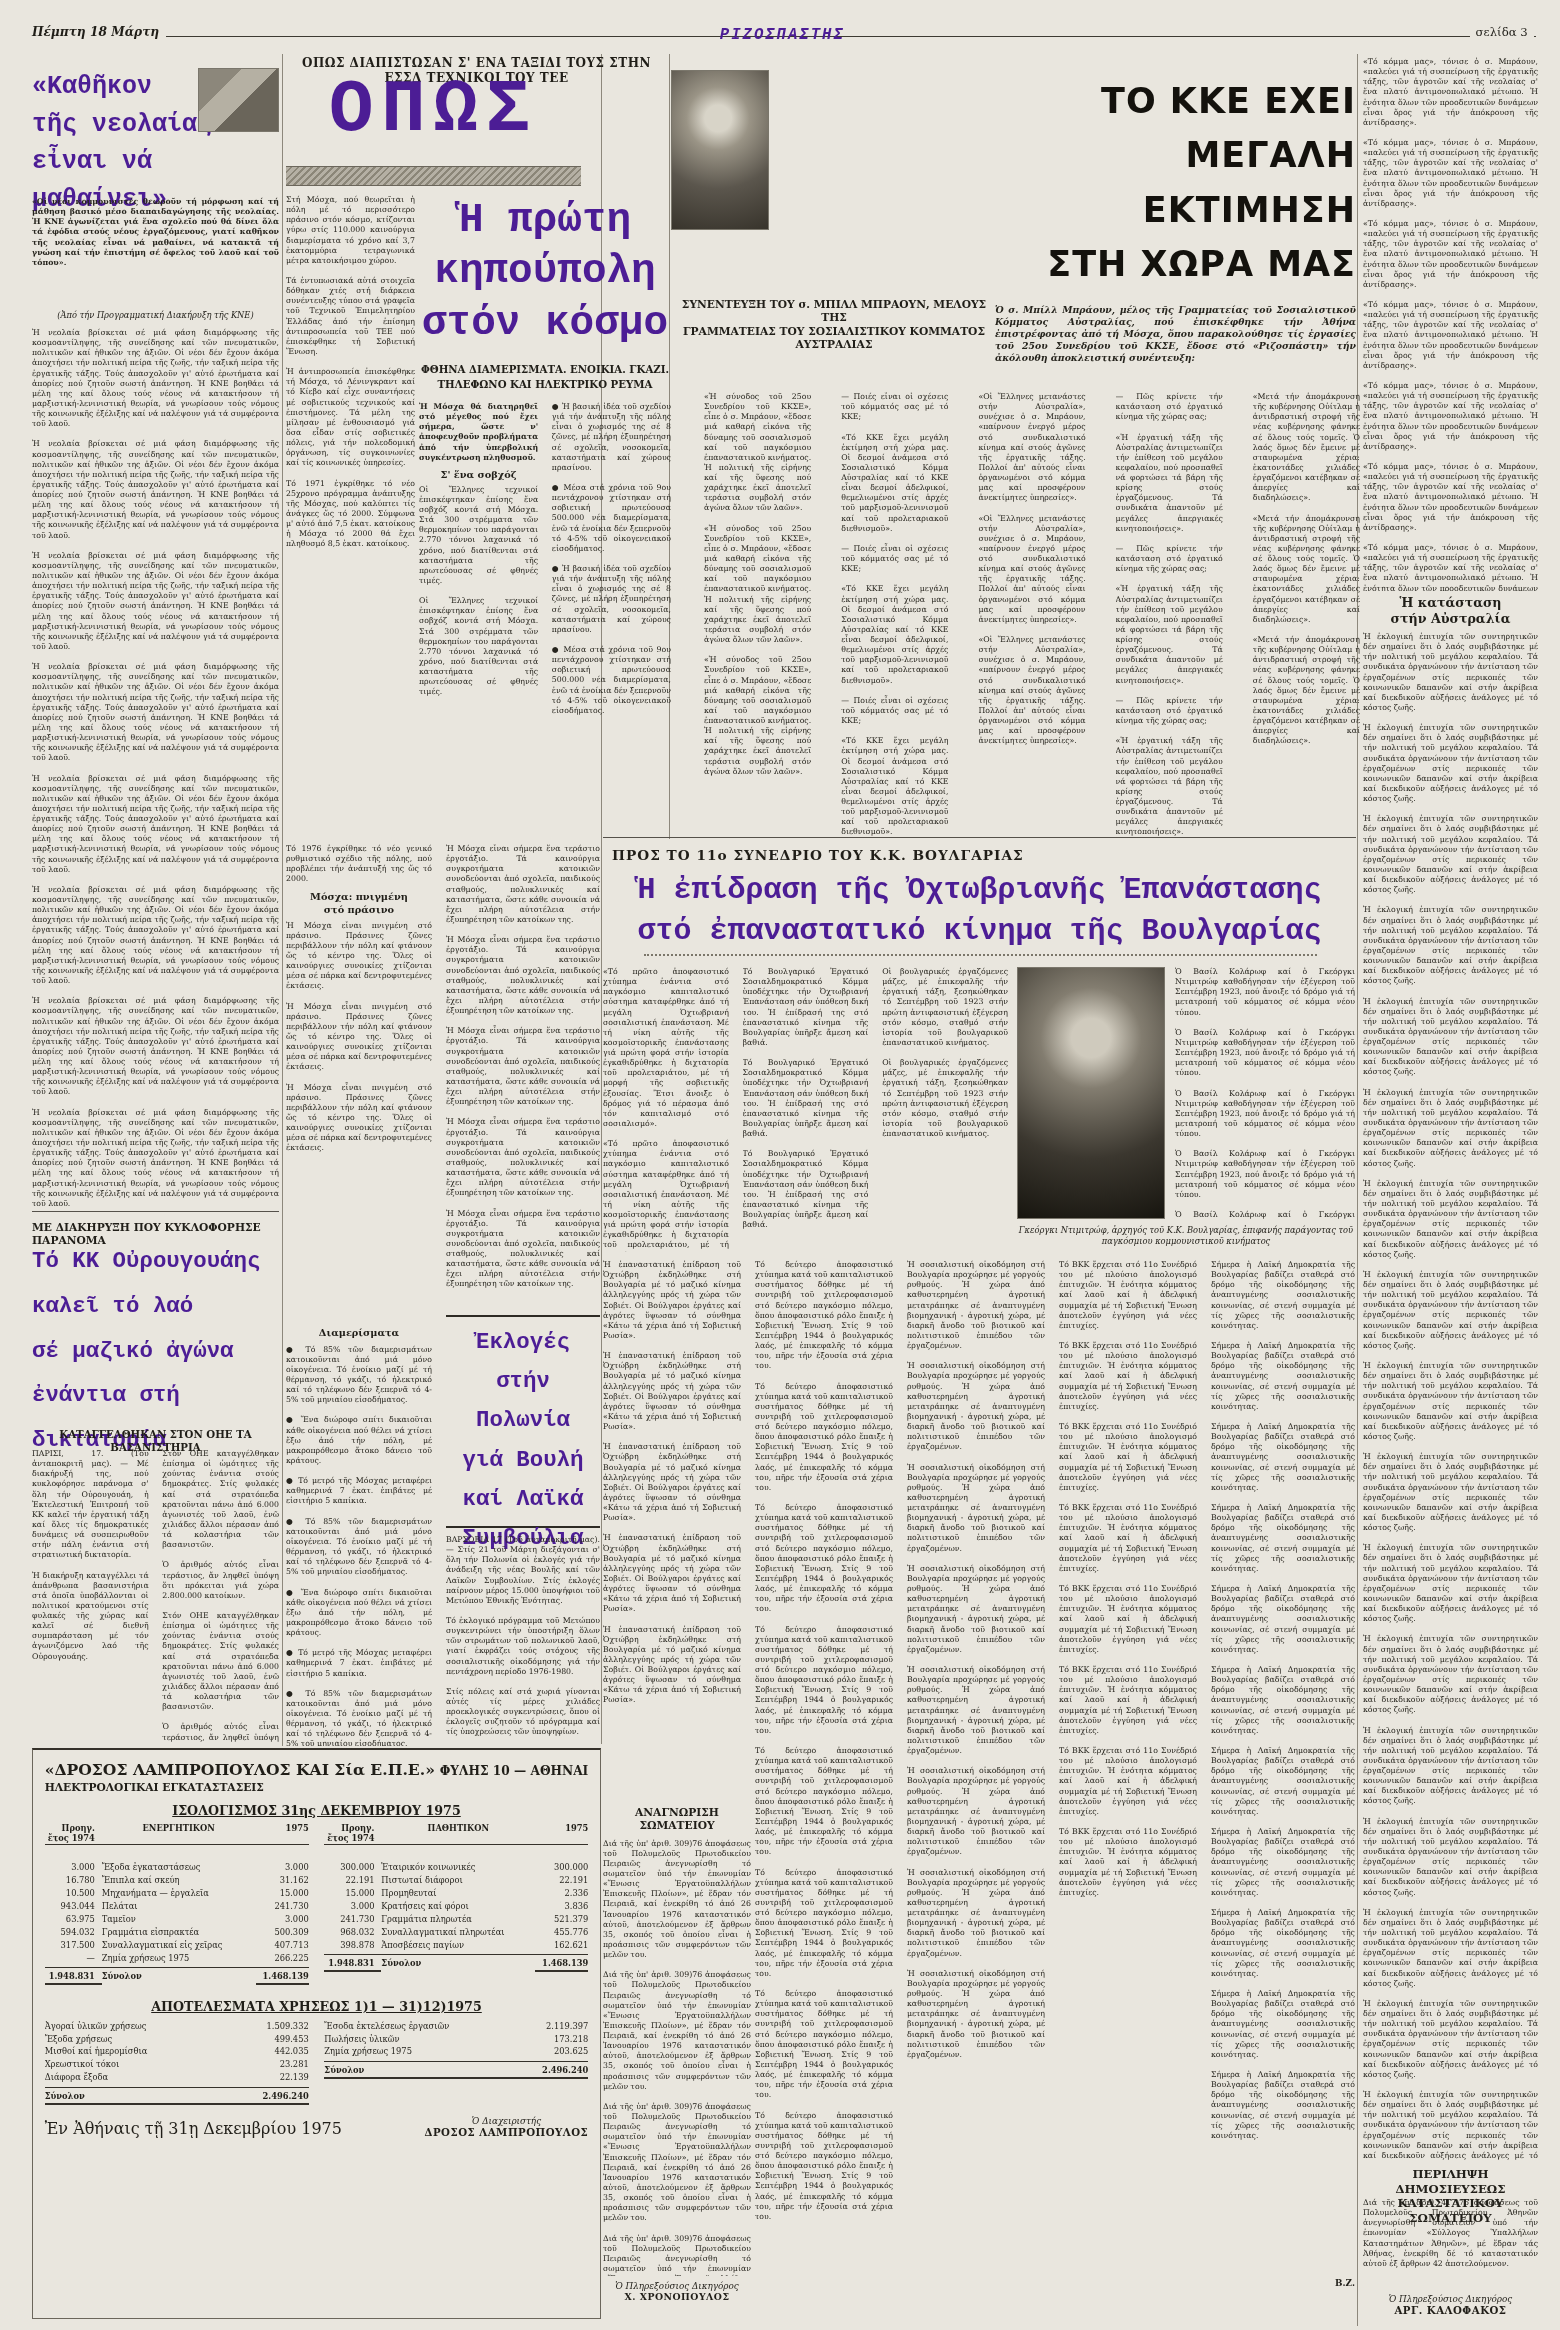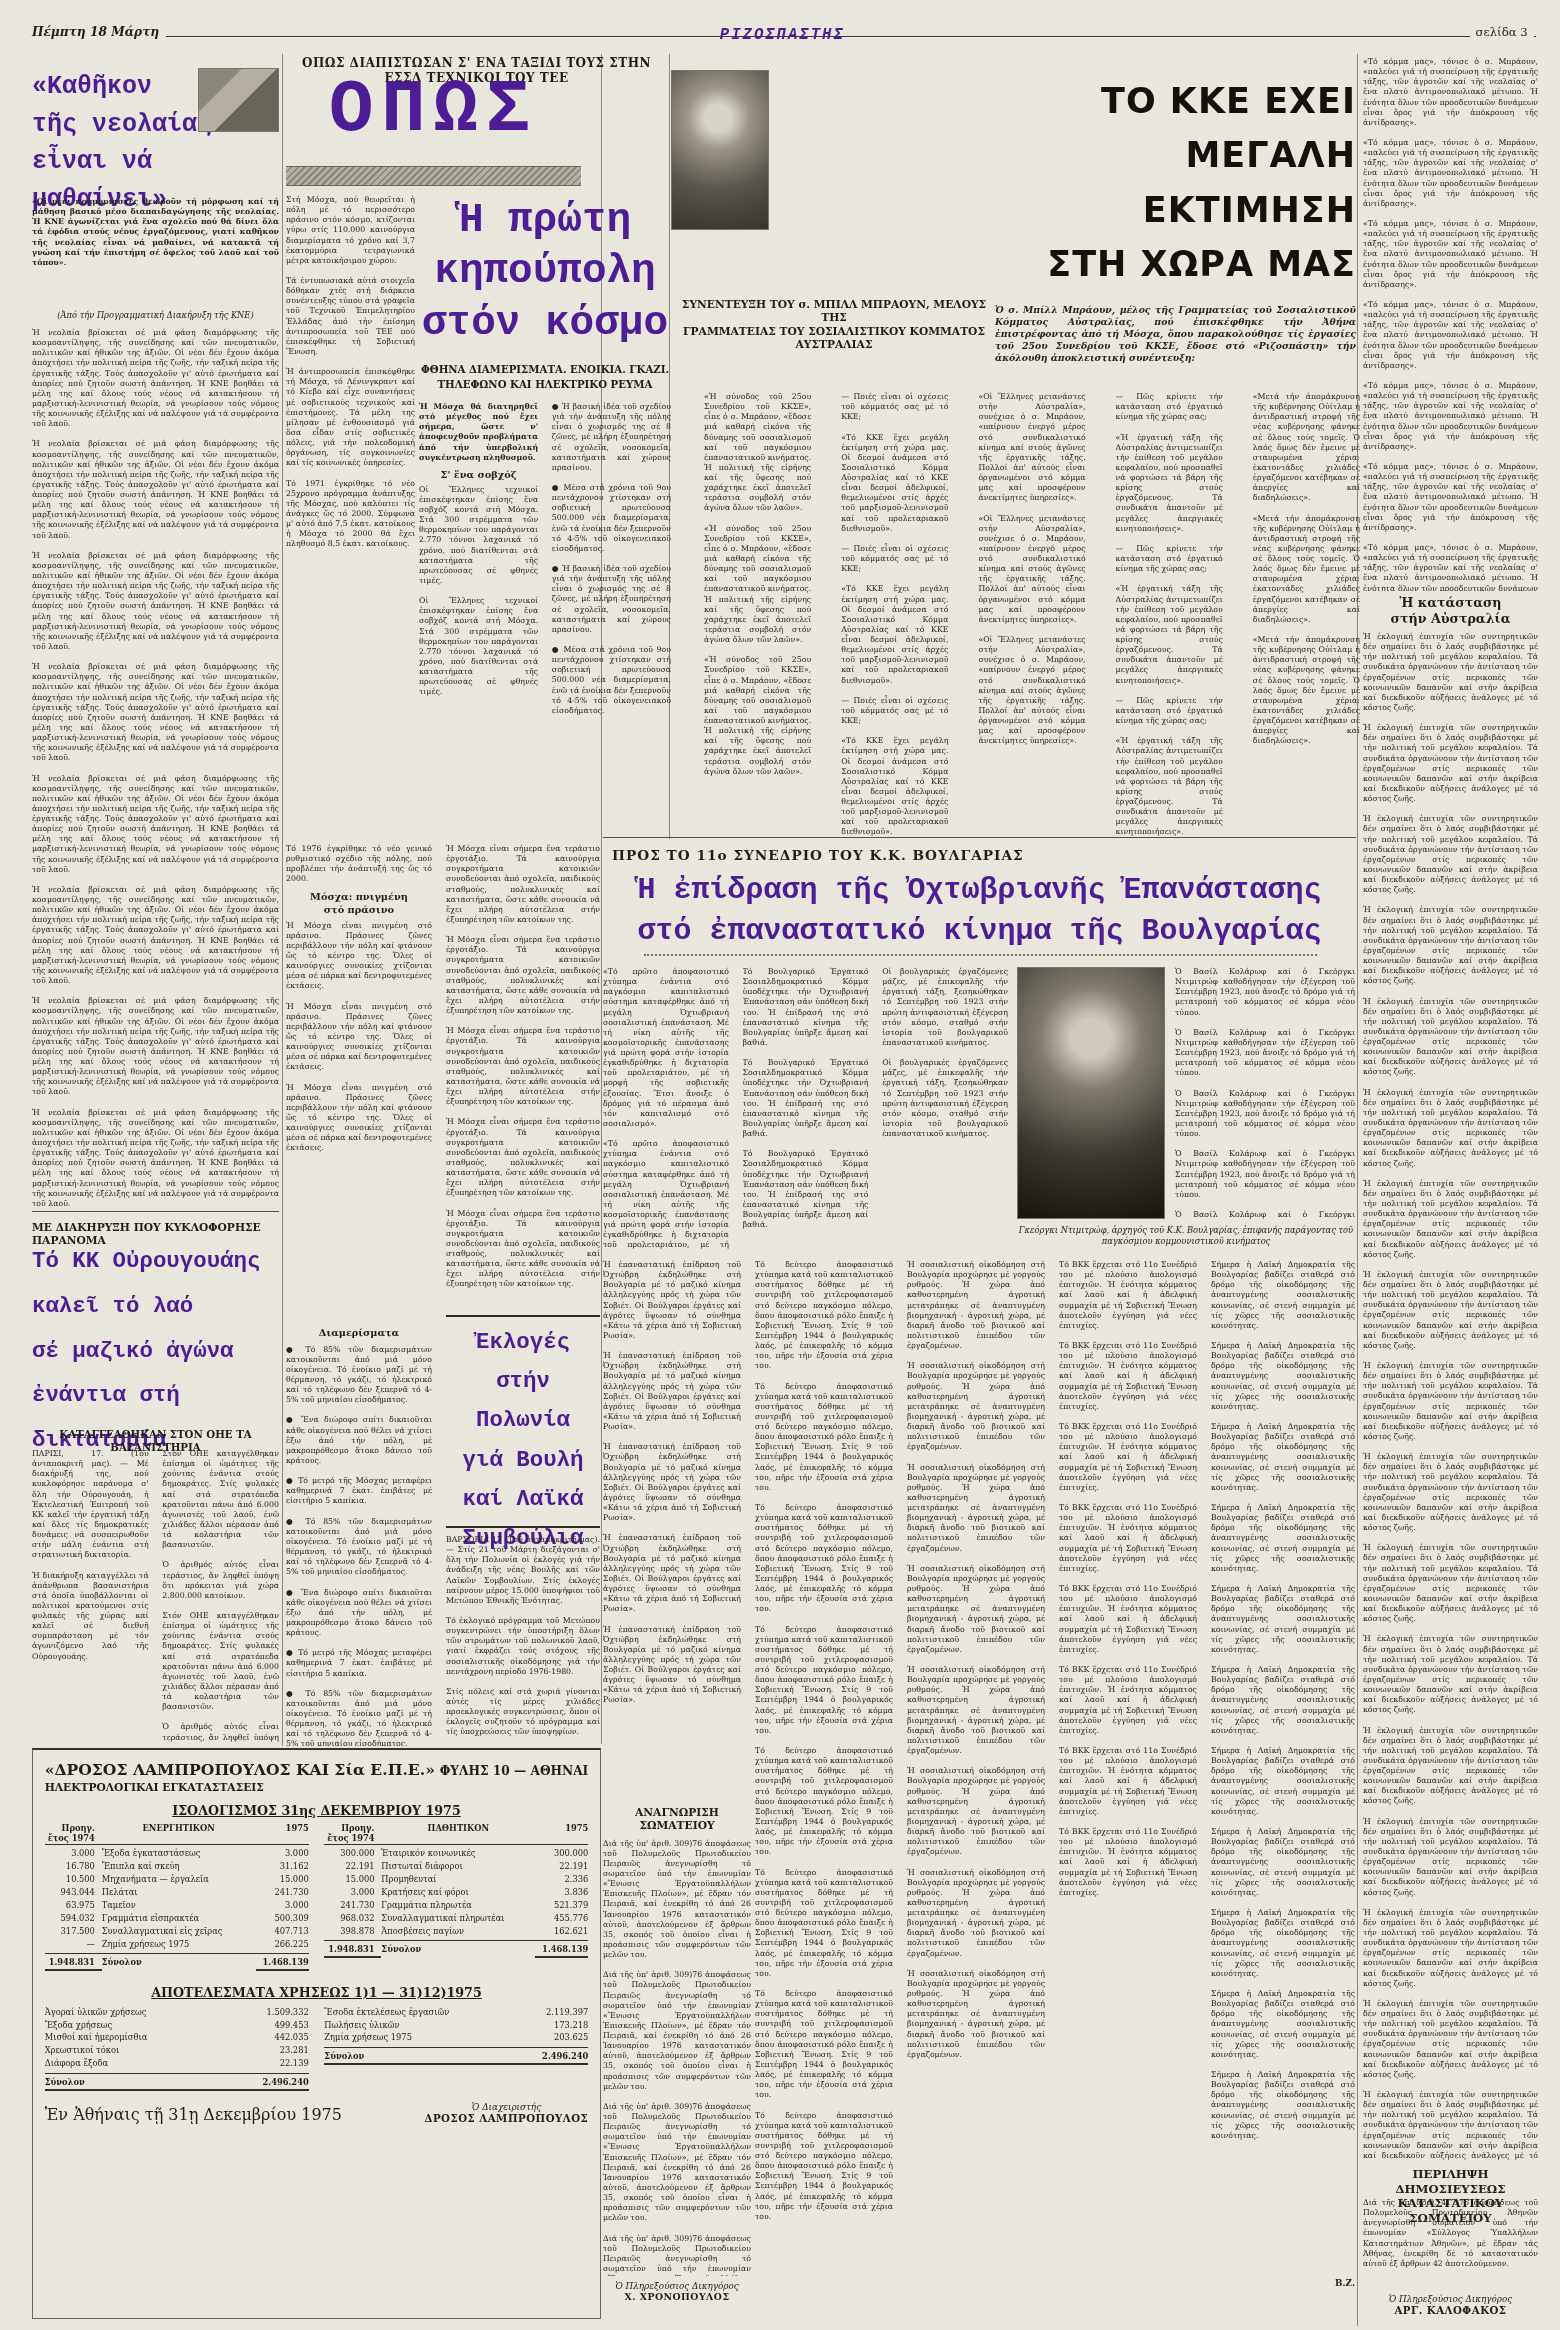--- a/index.html
+++ b/index.html
@@ -26,21 +26,21 @@
 .squig{border-bottom:2px dotted #7b766a}
 .boxed{border-top:2px solid #2e2b24;border-bottom:2px solid #2e2b24}
 .bal{border:1px solid #6b665b;border-top:2px solid #35312a;padding:9.8px 11.7px;background:#e9e6de}
 .bal-top{display:flex;justify-content:space-between;align-items:baseline}
 .bal-co{font-weight:bold;font-size:15.6px}
 .bal-ad{font-weight:bold;font-size:12.2px}
 .bal-sub{font-weight:bold;font-size:10.7px;margin-top:2px}
 .bal-ti{text-align:center;font-weight:bold;font-size:12.7px;margin:8.8px 0 5.9px;text-decoration:underline}
 .bal-cols{display:flex;gap:15.6px}
 .bal-half{flex:1}
-.bal-ch{display:flex;font-weight:bold;font-size:8.3px;border-bottom:1px solid #35312a;margin-bottom:2px;padding-bottom:1px}
+.bal-ch{display:flex;font-weight:bold;font-size:8.3px;border-bottom:1px solid #35312a;margin-bottom:16px;padding-bottom:1px}
 .bal-ch span:nth-child(1){width:57px;text-align:right;padding-right:6.8px}
 .bal-ch span:nth-child(2){flex:1;text-align:center}
 .bal-ch span:nth-child(3){width:53px;text-align:right}
 .rows3 .trow{display:flex;font-size:8.3px;line-height:1.55}
 .rows3 .trow span:nth-child(1){width:57px;text-align:right;padding-right:6.8px}
 .rows3 .trow span:nth-child(2){flex:1;overflow:hidden;white-space:nowrap}
 .rows3 .trow span:nth-child(3){width:53px;text-align:right}
 .rows2 .trow{display:flex;font-size:8.3px;line-height:1.55}
 .rows2 .trow span:first-child{flex:1;overflow:hidden;white-space:nowrap}
 .rows2 .trow span:last-child{width:60px;text-align:right}

